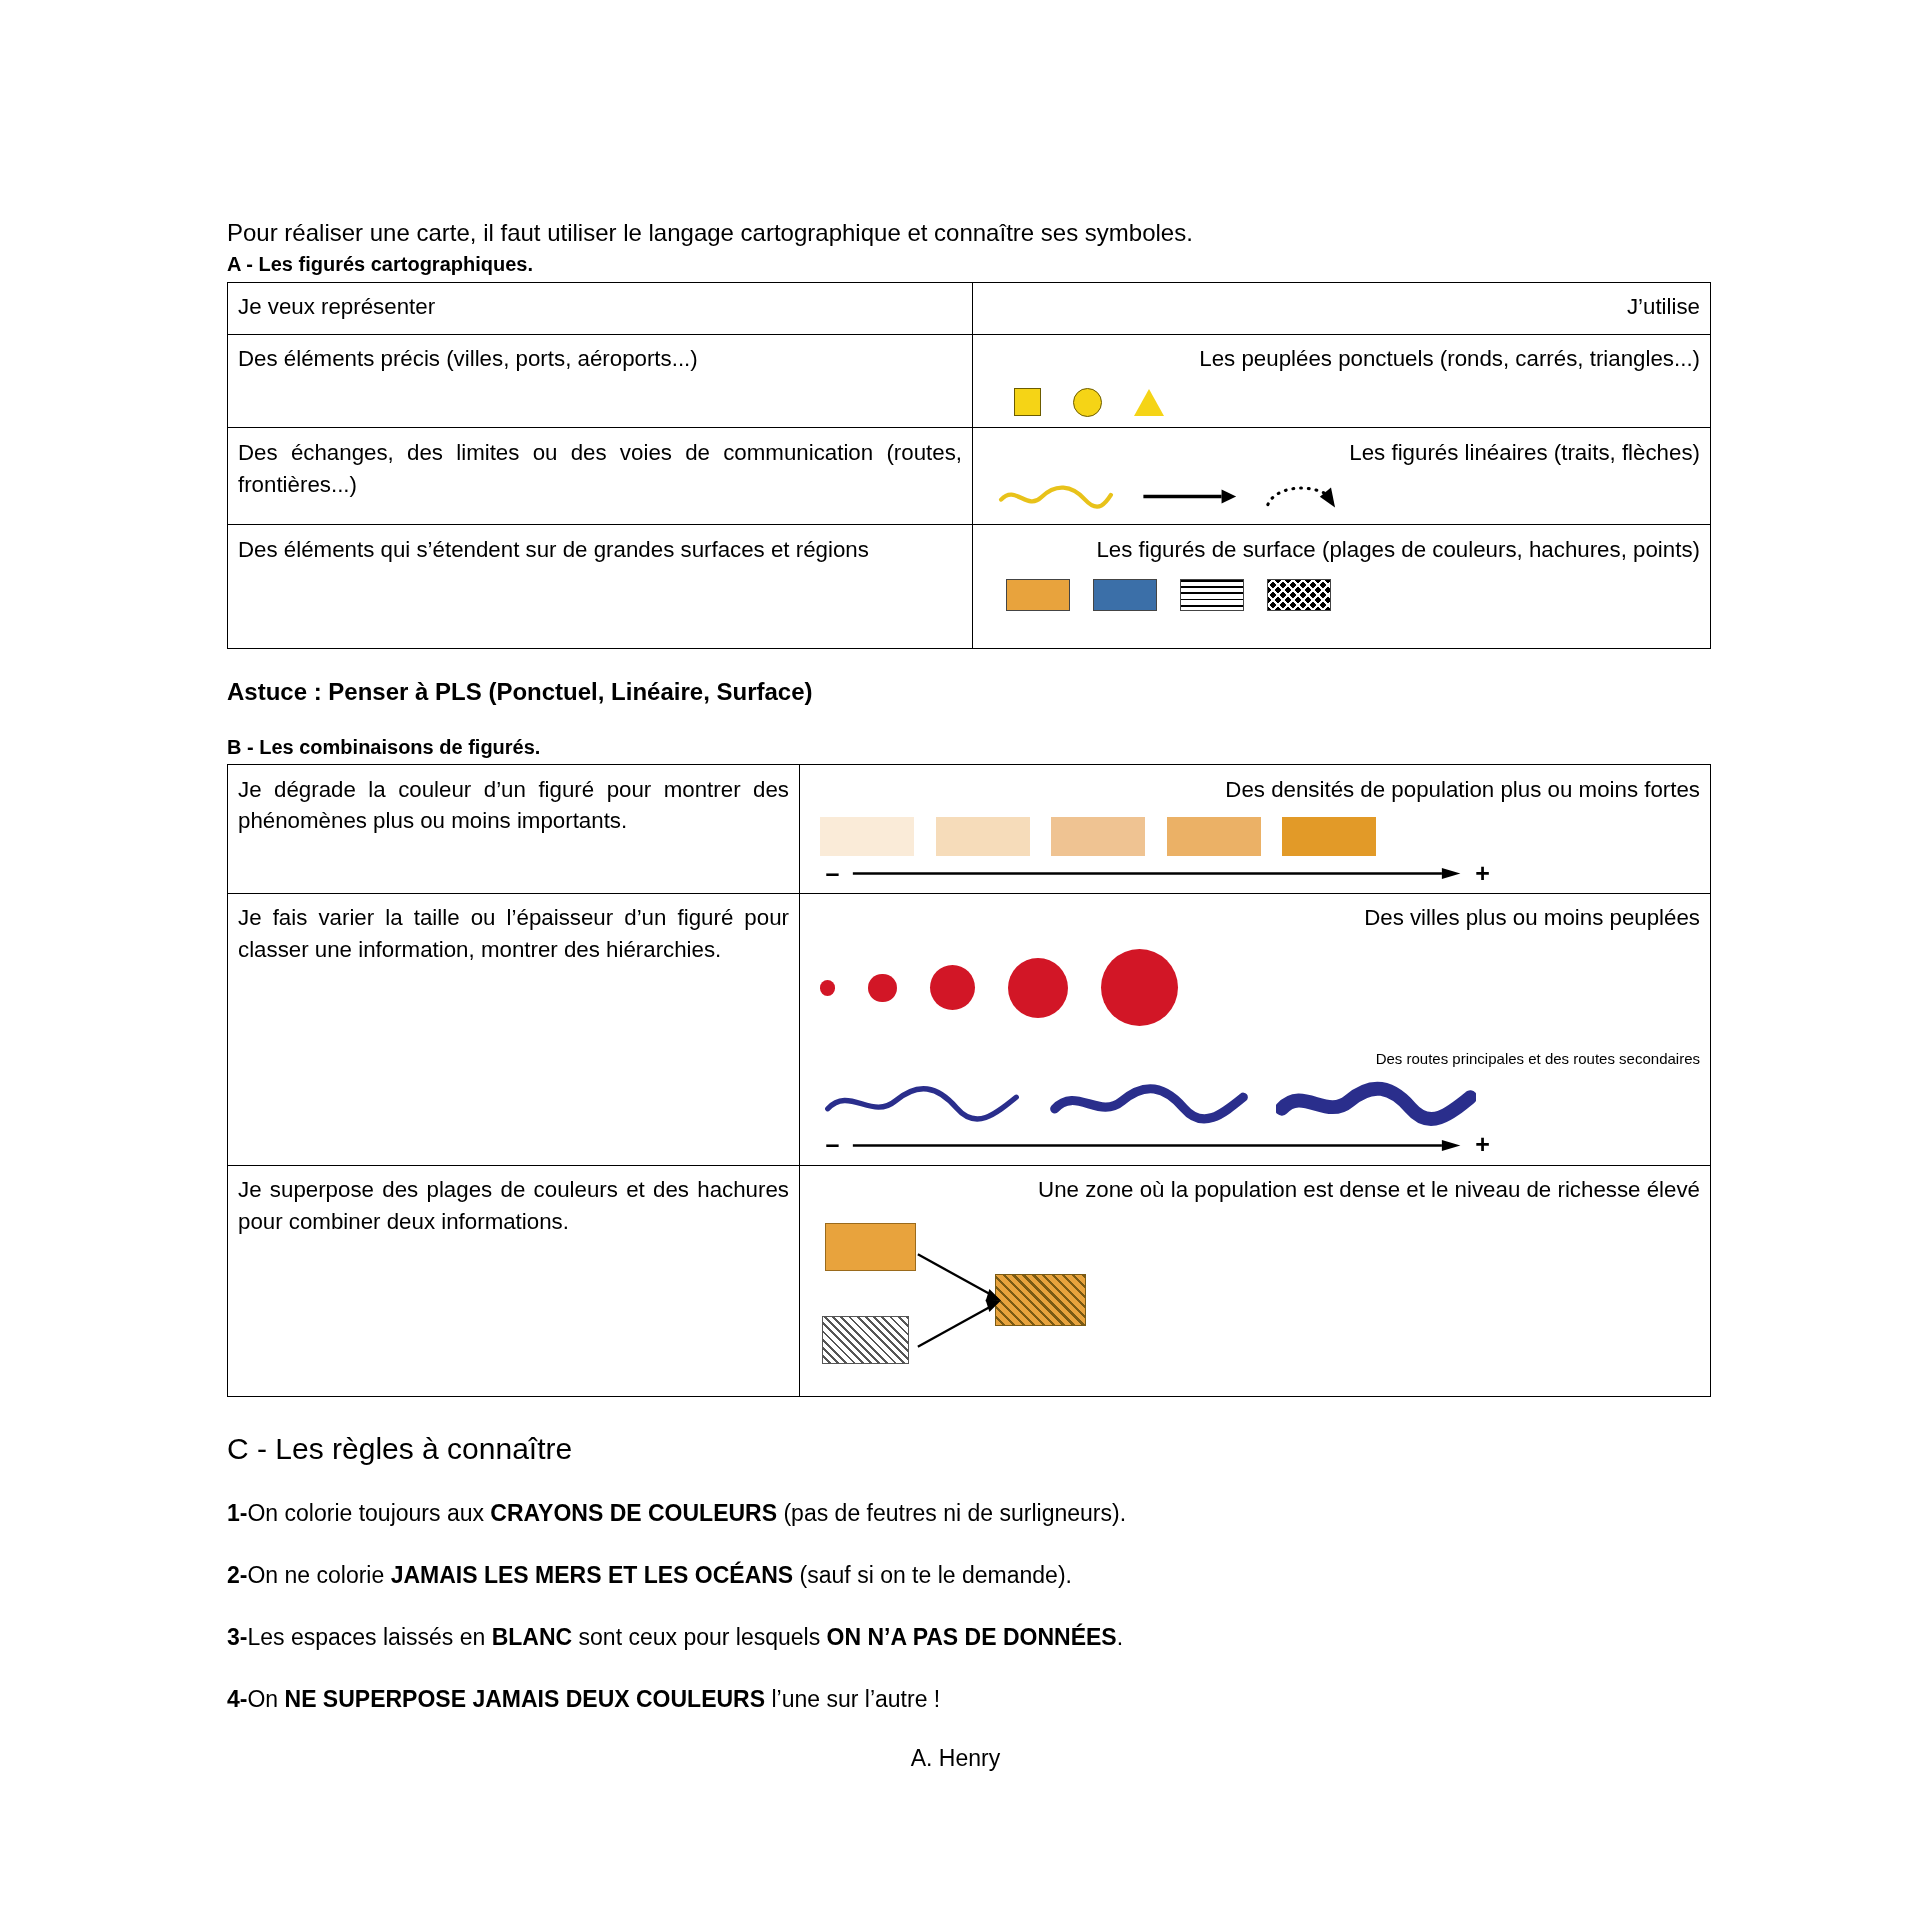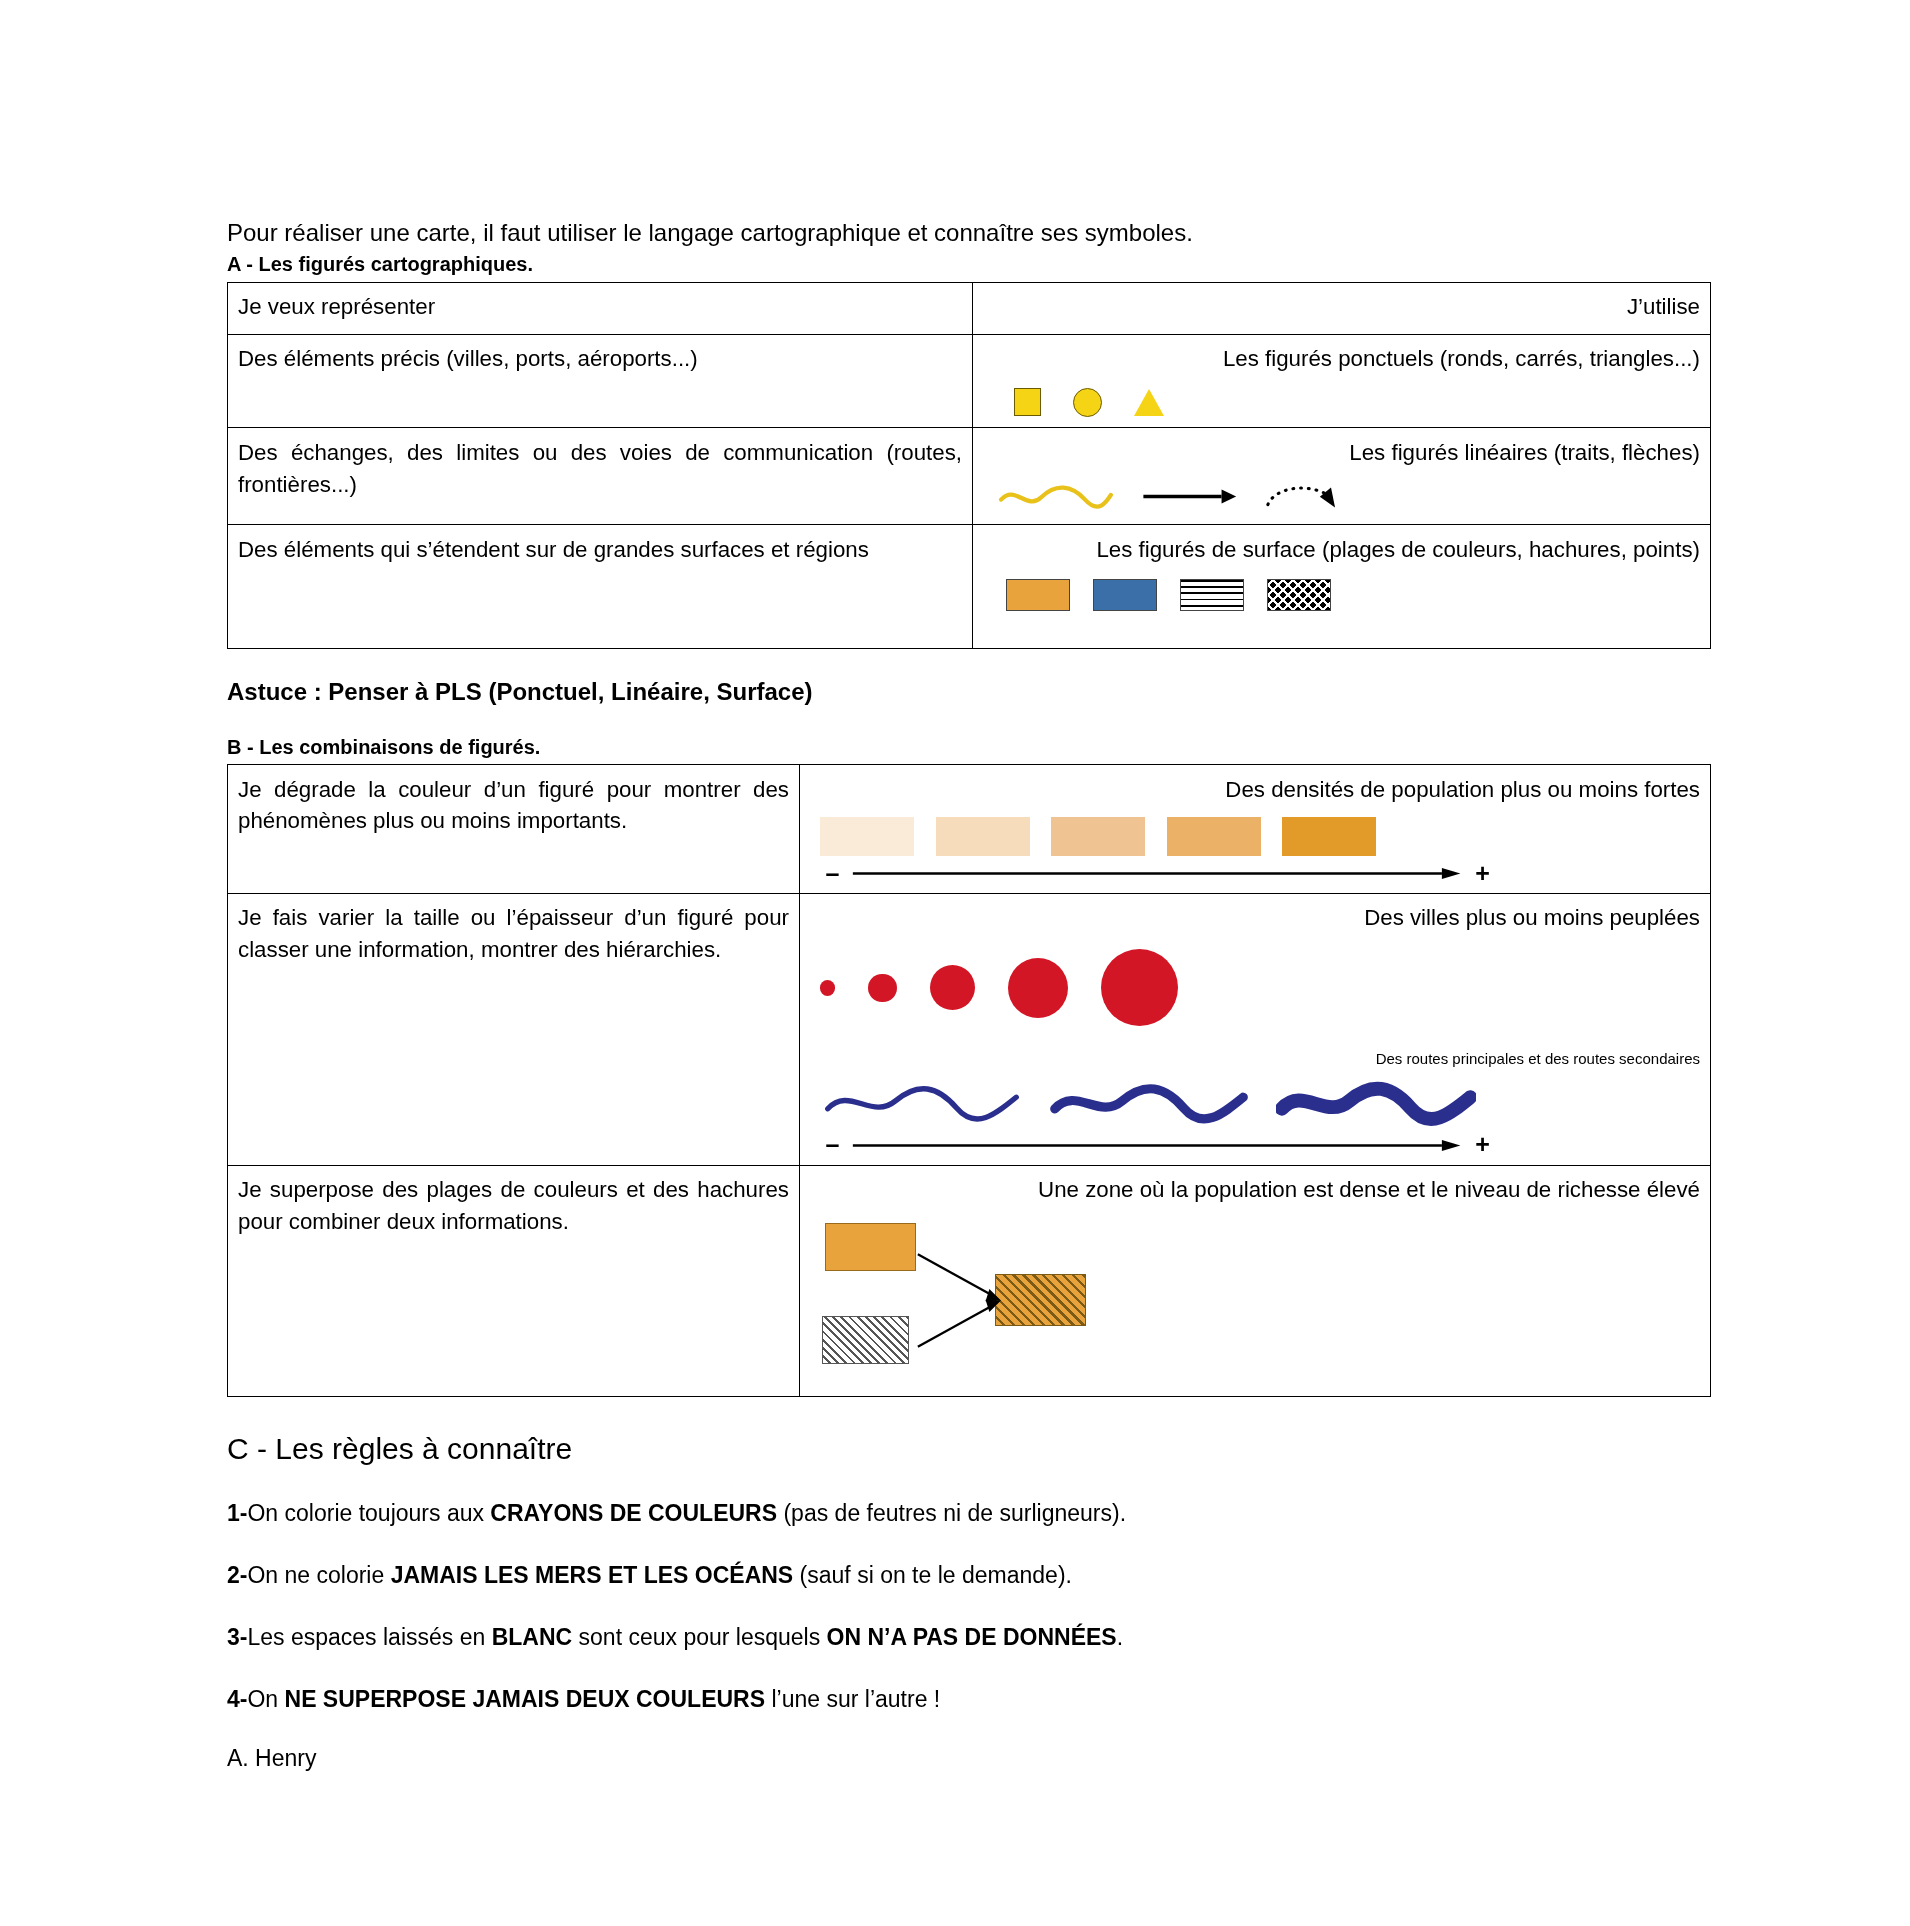--- a/index.html
+++ b/index.html
@@ -188,21 +188,21 @@
     margin: 35px 0 31px 0;
   }
   .rule {
     font-size: 23px;
     margin: 0 0 30px 0;
     line-height: 1.4;
   }
   .rule b { font-weight: bold; }
   .signature {
     font-size: 23px;
-    text-align: left;
+    text-align: center;
     margin-top: 23px;
     padding-right: 27px;
   }
 </style>
 </head>
 <body>
 
 <div class="page">
 
   <p class="intro">Pour réaliser une carte, il faut utiliser le langage cartographique et connaître ses symboles.</p>
@@ -211,21 +211,21 @@
 
   <table class="grid tbl-a">
     <tbody>
         <tr>
       <td class="left">Je veux représenter</td>
       <td>J’utilise</td>
     </tr>
     <tr>
       <td class="left">Des éléments précis (villes, ports, aéroports...)</td>
       <td>
-        <span class="cell-text">Les figurés ponctuels (ronds, carrés, triangles...)</span>
+        <span class="cell-text">Les peuplées ponctuels (ronds, carrés, triangles...)</span>
         <div class="sym-row">
           <span class="sq-yellow"></span>
           <span class="circ-yellow"></span>
           <span class="tri-yellow"></span>
         </div>
       </td>
     </tr>
     <tr>
       <td class="left">Des échanges, des limites ou des voies de communication (routes, frontières...)</td>
       <td>

